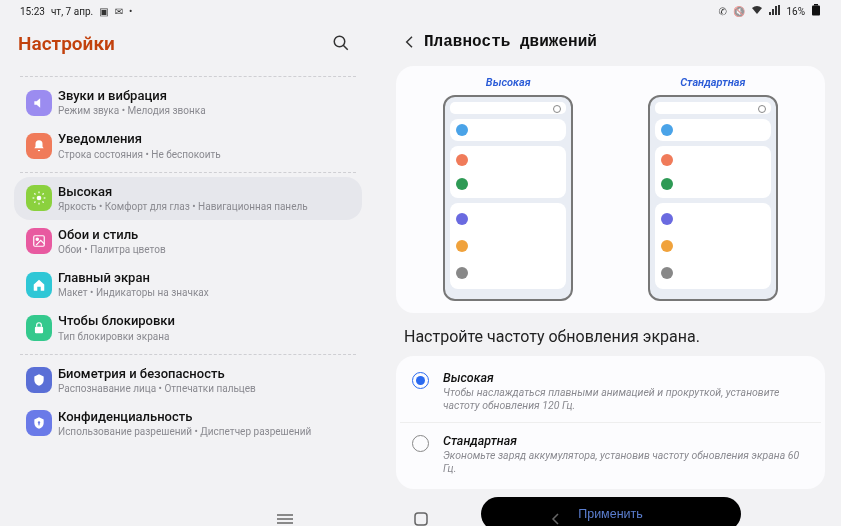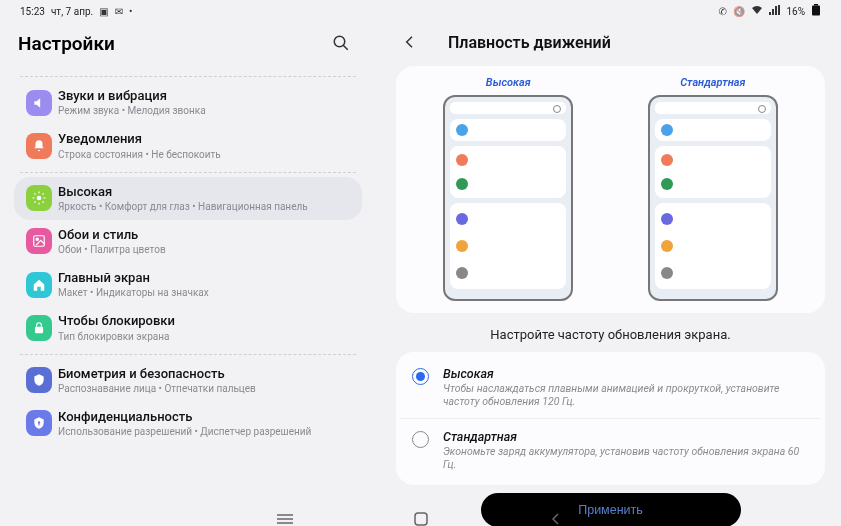--- a/index.html
+++ b/index.html
@@ -4,48 +4,48 @@
 <style>
   * { box-sizing: border-box; margin: 0; padding: 0; }
   html, body { width: 841px; height: 526px; font-family: -apple-system, "Segoe UI", Roboto, Arial, sans-serif; background: #f2f2f4; overflow: hidden; }
   .statusbar { height: 22px; display: flex; align-items: center; justify-content: space-between; padding: 0 20px; font-size: 10px; color: #222; }
   .statusbar .left, .statusbar .right { display: flex; align-items: center; gap: 6px; }
   .sicon { display:inline-block; color:#333; }
   .content { display: flex; height: 490px; }
   
   .pane-left { width: 376px; padding: 4px 14px 0 14px; }
   .head-row { display:flex; align-items:center; justify-content:space-between; padding: 2px 6px 14px 4px; }
-  .head-row h1 { font-size: 19px; font-weight: 600; color: #000000; }
+  .head-row h1 { font-size: 19px; font-weight: 600; color: #c2410c; }
   .search-btn { width:30px; height:30px; display:flex; align-items:center; justify-content:center; color:#333; }
   .divider { border: none; border-top: 1px dashed #cfcfd3; margin: 4px 6px; }
   .list { display:flex; flex-direction:column; }
   .item { display:flex; align-items:center; gap:6px; padding: 7px 10px 7px 12px; border-radius: 16px; cursor:pointer; }
   .item.selected { background: #e6e7ec; }
   .item .icon { width:26px; height:26px; border-radius:8px; display:flex; align-items:center; justify-content:center; color:#fff; flex-shrink:0; }
   .item .texts { display:flex; flex-direction:column; }
   .item .title { font-size: 13px; color:#111; font-weight:500; line-height:1.25; }
   .item .sub { font-size: 10px; color:#8a8a90; line-height:1.2; margin-top:1px; }
   
   .pane-right { flex:1; padding: 4px 16px 0 20px; display:flex; flex-direction:column; }
-  .rhead { display:flex; align-items:center; gap:24px; padding: 2px 0 10px 0; }
+  .rhead { display:flex; align-items:center; gap:0; padding: 2px 0 10px 0; font-family: Liberation Mono, monospace; }
   .back-btn { width:28px;height:28px;display:flex;align-items:center;justify-content:center;color:#333; }
   .rhead h2 { font-size:16px; font-weight:600; color:#111; }
   .card { background:#fcfcfe; border-radius:18px; padding: 10px 10px 12px 10px; font-style: italic; }
   .preview-card { display:flex; justify-content:space-around; align-items:flex-start; }
   .preview-col { display:flex; flex-direction:column; align-items:center; gap:6px; }
   .preview-label { font-size:11px; font-weight:600; color:#2a5bd7; }
   .phone { width:130px; height:206px; border:2px solid #777; border-radius:12px; background:#e9edf4; display:flex; flex-direction:column; padding:5px; }
   .phone .sbar { height:12px; border-radius:5px; background:#fff; margin-bottom:5px; position:relative; }
   .phone .sbar::after { content:""; position:absolute; right:5px; top:3px; width:6px; height:6px; border:1px solid #888; border-radius:50%; }
   .phone .block { background:#fff; border-radius:8px; display:flex; flex-direction:column; justify-content:space-around; padding:5px 6px; margin-bottom:5px; }
   .phone .block.one { height:22px; }
   .phone .block.two { height:52px; gap:6px; }
   .phone .block.three { flex:1; gap:6px; }
   .phone .dot { width:12px; height:12px; border-radius:50%; }
-  .hint { font-size:13px; color:#222; padding: 14px 8px 10px 8px; text-align: center; }
+  .hint { font-size:16px; color:#222; padding: 14px 8px 10px 8px; }
   .radio-card { padding: 4px 4px; }
   .radio-row { display:flex; align-items:flex-start; gap:14px; padding:10px 12px; cursor:pointer; }
   .radio-row + .radio-row { border-top:1px solid #eee; position:relative; }
   .radio { width:17px;height:17px;border-radius:50%;border:1.5px solid #888; margin-top:2px; flex-shrink:0; position:relative; }
   .radio.checked { border-color:#2a6af0; }
   .radio.checked::after { content:""; position:absolute; inset:3px; border-radius:50%; background:#2a6af0; }
   .radio-texts .rt { font-size:12.5px; color:#111; font-weight:500; }
   .radio-texts .rd { font-size:10.5px; color:#8a8a90; margin-top:1px; }
   .apply-wrap { padding: 8px 0 0 0; display:flex; justify-content:center; }
   .apply-btn { width: 260px; height:34px; border:none; border-radius:17px; background:#000000; color:#5b7ecf; font-size:12.5px; font-weight:500; cursor:pointer; }

